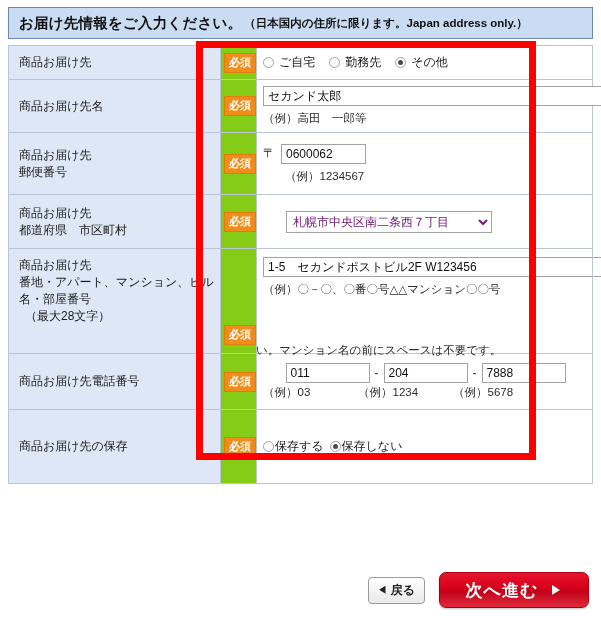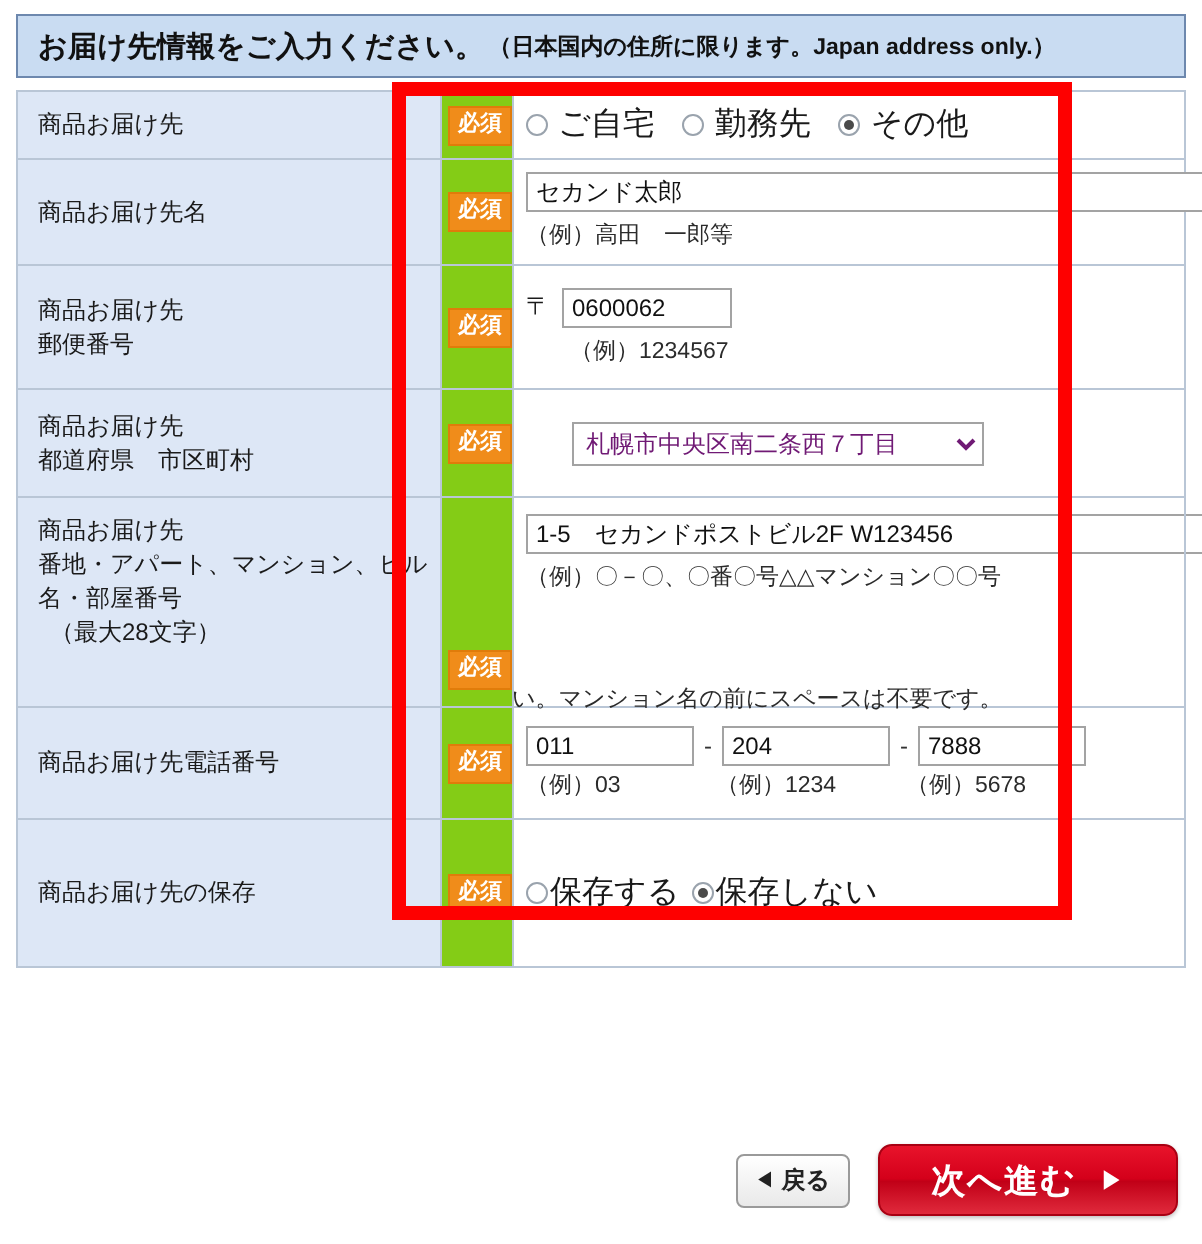--- a/index.html
+++ b/index.html
@@ -122,21 +122,21 @@
     flex: none;
   }
   .rdot.on::after {
     content: "";
     position: absolute;
     left: 2px; top: 2px;
     width: 5px; height: 5px;
     border-radius: 50%;
     background: #4a4a4a;
   }
-  .rlabel { font-size: 16px; color: #1a1a1a; }
+  .rlabel { font-size: 12px; color: #1a1a1a; }
 
   
   input.tin {
     font-family: "Liberation Sans", "DejaVu Sans", sans-serif;
     font-size: 12px;
     color: #111111;
     border: 1px solid #a3a3a3;
     background: #ffffff;
     box-sizing: border-box;
     height: 20px;
@@ -164,21 +164,21 @@
     color: #701a75;
     border: 1px solid #a3a3a3;
     background: #ffffff;
     height: 22px;
     width: 206px;
     padding: 1px 2px;
     box-sizing: border-box;
   }
   .sel-wrap { padding-left: 23px; }
 
-  .tel-row { display: flex; align-items: center; }
+  .tel-row { display: flex; align-items: center; justify-content: center; }
   .tel-sep { margin: 0 5px; color: #333; font-size: 12px; }
   .tel-hints { display: flex; margin-top: 2px; }
   .tel-hints span { width: 95px; font-size: 11.5px; color: #2b2b2b; }
 
   .addr-stack > * { display: block; }
 
   
   .note-clip {
     position: absolute;
     left: 256px;

